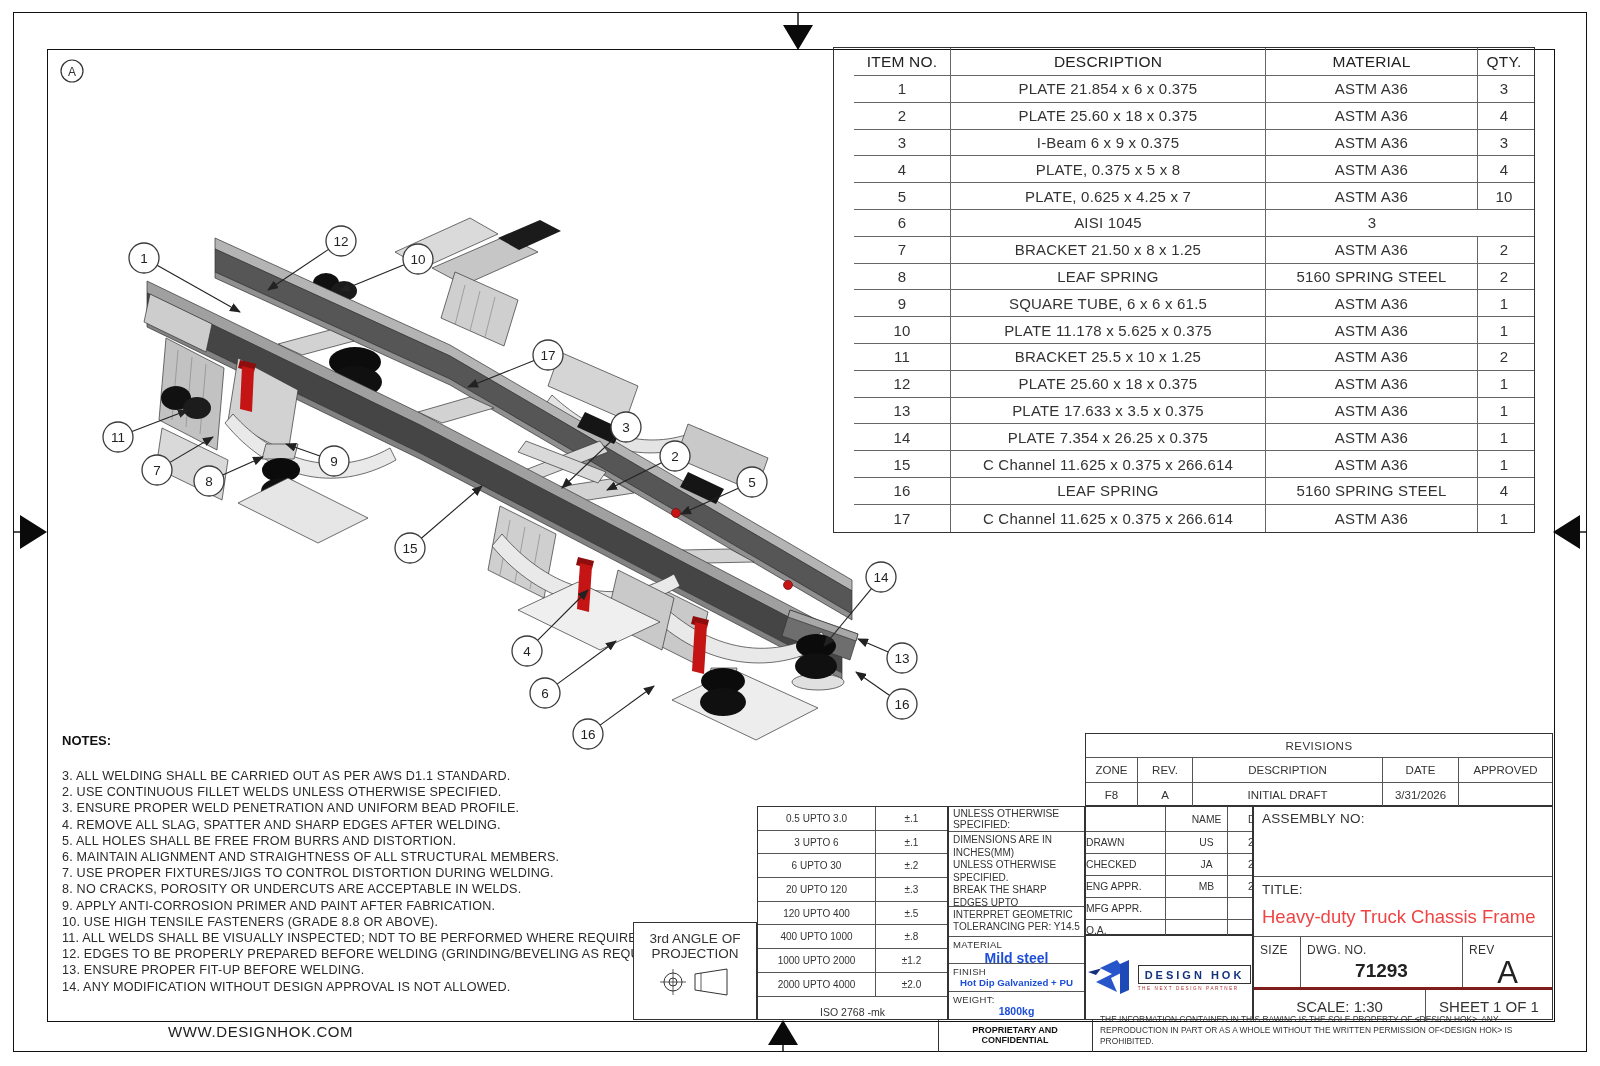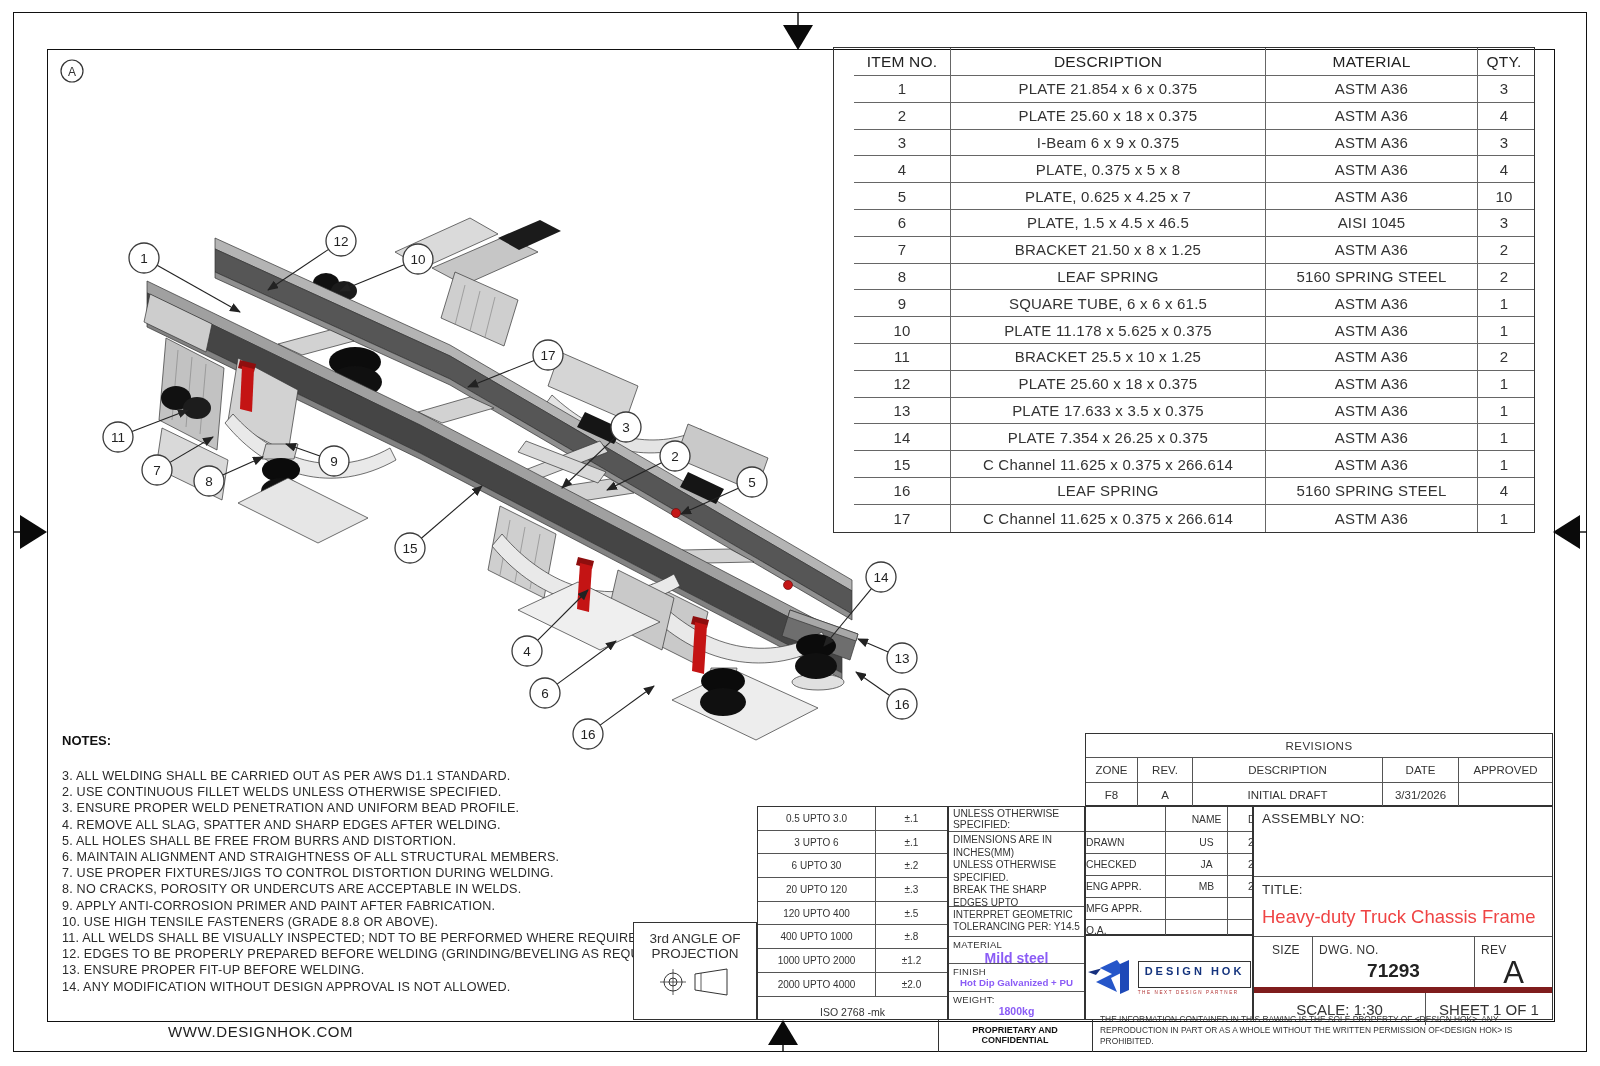--- a/index.html
+++ b/index.html
@@ -43,39 +43,39 @@
   .tol-iso{height:30px;display:flex;align-items:center;justify-content:center;font-size:10.5px;}
 
   .center-box{left:948px;top:806px;width:137px;height:214px;font-size:10px;color:#333;}
   .cb-cell{border-bottom:1px solid #555;padding:2px 4px;box-sizing:border-box;overflow:hidden;}
   .cb-uos{height:25px;font-size:10.3px;display:flex;align-items:center;}
   .cb-dims{height:75px;white-space:pre-line;line-height:12.5px;}
   .cb-int{height:30px;line-height:12px;}
   .cb-mat{height:27px;}
   .cb-fin{height:28px;}
   .cb-wt{height:29px;border-bottom:none;}
-  .cb-val{text-align:center;font-weight:bold;color:#8b5cf6;}
+  .cb-val{text-align:center;font-weight:bold;color:#1d4ed8;}
 
   .appr-box{left:1085px;top:806px;width:168px;height:129px;font-size:10.3px;color:#333;}
   .appr-row{display:grid;grid-template-columns:80px 42px 1fr;height:21px;border-bottom:1px solid #555;gap:20px;}
   .appr-row:first-child{height:24px;}
   .appr-row>div{border-right:1px solid #555;display:flex;align-items:center;box-sizing:border-box;}
   .appr-row>div:nth-child(n+2){justify-content:center;padding-left:0;}
   .appr-row>div:last-child{border-right:none;}
 
   .logo-box{left:1085px;top:935px;width:168px;height:85px;display:flex;align-items:center;justify-content:center;gap:5px;}
-  .logo-text{border:1px solid #333;padding:3px 6px 10px 6px;text-align:center;}
+  .logo-text{border:1px solid #333;padding:3px 6px 2px 6px;text-align:center;}
   .logo-name{font-size:11px;font-weight:bold;letter-spacing:3px;color:#14337d;white-space:nowrap;}
   .logo-tag{font-size:4.6px;letter-spacing:1.6px;color:#b03030;margin-top:2px;white-space:nowrap;}
 
   .right-box{left:1253px;top:806px;width:300px;height:214px;color:#333;}
   .rb-assembly{height:70px;border-bottom:1px solid #555;padding:4px 8px;box-sizing:border-box;font-size:13.5px;letter-spacing:.3px;}
   .rb-title{height:60px;border-bottom:1px solid #555;padding:3px 8px;box-sizing:border-box;}
   .rb-title-val{font-size:18.5px;color:#ef4444;margin-top:8px;white-space:nowrap;}
-  .rb-size{height:50px;border-bottom:6px solid #7f1d1d;display:grid;grid-template-columns:47px 162px 1fr;padding-left:12px;}
+  .rb-size{height:50px;border-bottom:3px solid #7f1d1d;display:grid;grid-template-columns:47px 162px 1fr;}
   .rb-size>div{border-right:1px solid #555;padding:3px 6px;box-sizing:border-box;overflow:hidden;}
   .rb-size>div:last-child{border-right:none;}
   .rb-dwg-val{text-align:center;font-size:19px;font-weight:600;color:#222;margin-top:2px;}
   .rb-rev-val{text-align:center;font-size:31px;font-weight:400;color:#222;line-height:30px;}
   .rb-scale{height:32px;display:grid;grid-template-columns:172px 1fr;font-size:15px;}
   .rb-scale>div{display:flex;align-items:center;justify-content:center;border-right:1px solid #555;}
   .rb-scale>div:last-child{border-right:none;}
 
   
   .strip-web{position:absolute;left:168px;top:1023px;font-size:15px;letter-spacing:.6px;color:#222;}
@@ -281,21 +281,20 @@
         <div class="tcell">4</div>
       </div>
       <div class="trow">
         <div class="tcell">5</div>
         <div class="tcell">PLATE, 0.625 x 4.25 x 7</div>
         <div class="tcell">ASTM A36</div>
         <div class="tcell">10</div>
       </div>
       <div class="trow">
         <div class="tcell">6</div>
-        <div class="tcell">PLATE, 1.5 x 4.5 x 46.5</div>
         <div class="tcell">AISI 1045</div>
         <div class="tcell">3</div>
       </div>
       <div class="trow">
         <div class="tcell">7</div>
         <div class="tcell">BRACKET 21.50 x 8 x 1.25</div>
         <div class="tcell">ASTM A36</div>
         <div class="tcell">2</div>
       </div>
       <div class="trow">

